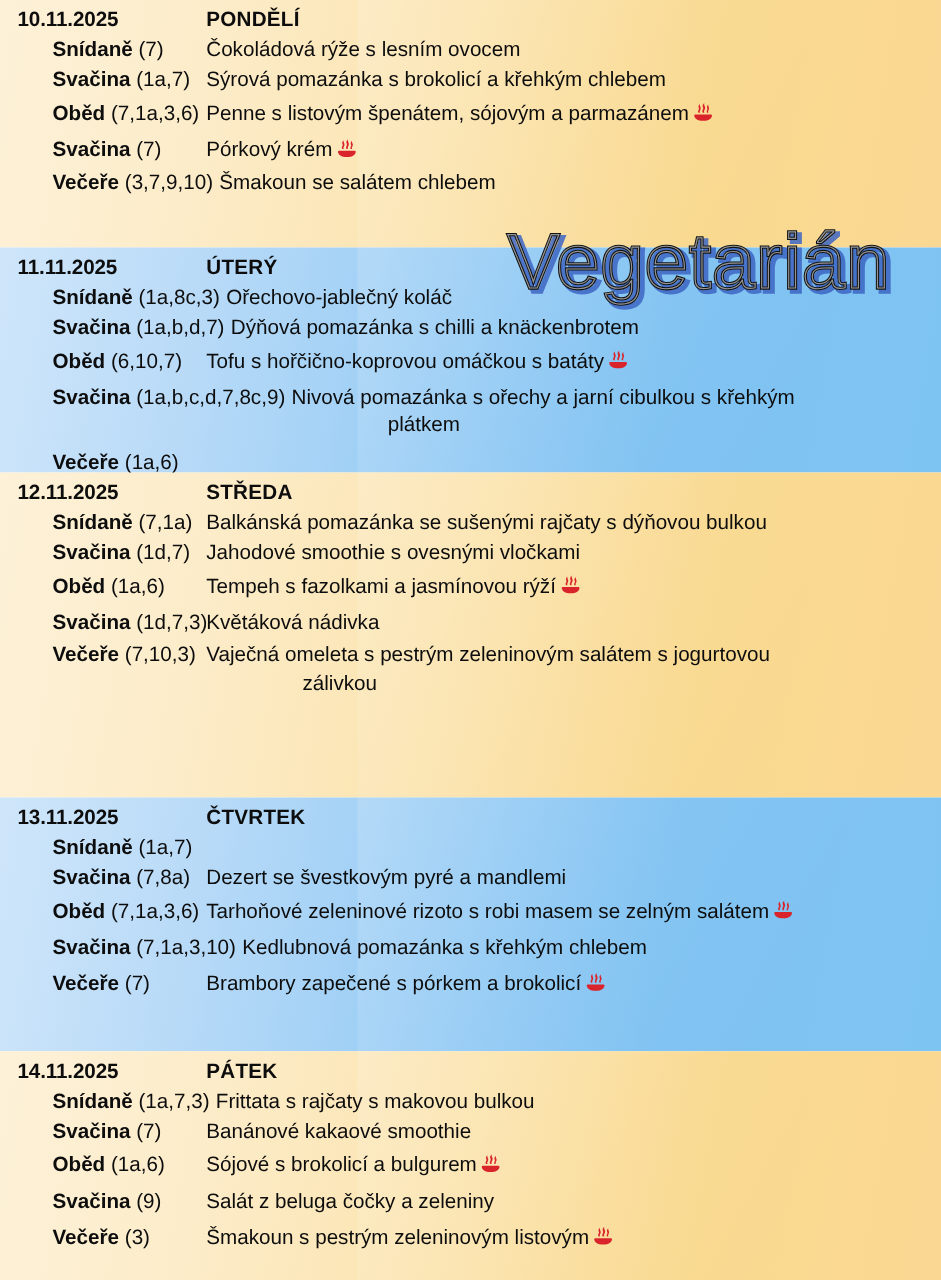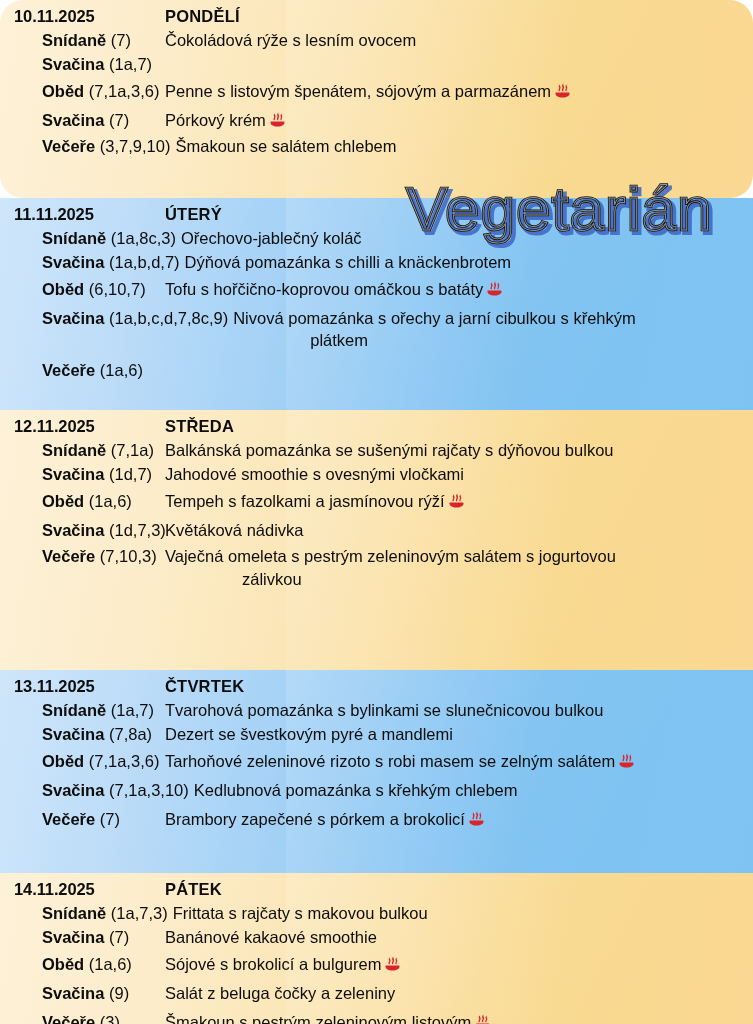--- a/index.html
+++ b/index.html
@@ -178,31 +178,32 @@
     stroke-width: 0.9px;
     opacity: 0.55;
   }
 </style>
 </head>
 <body>
 
 <div id="menu-page">
 
   <div id="days-container">
-      <div class="day-section cream" style="height: 198px; border-radius: 23px;">
+      <div class="day-section cream" style="height: 198px;">
         <div class="day-header">
           <div class="day-date">10.11.2025</div>
           <div class="day-name">PONDĚLÍ</div>
         </div>
         <div class="meal-row">
           <div class="meal-left fixed"><span class="meal-name">Snídaně</span> <span class="meal-codes">(7)</span></div>
           <div class="meal-desc col"><span>Čokoládová rýže s lesním ovocem</span></div>
         </div>
         <div class="meal-row">
           <div class="meal-left fixed"><span class="meal-name">Svačina</span> <span class="meal-codes">(1a,7)</span></div>
+          <div class="meal-desc col"><span>Sýrová pomazánka s brokolicí a křehkým chlebem</span></div>
         </div>
         <div class="meal-row loose">
           <div class="meal-left fixed"><span class="meal-name">Oběd</span> <span class="meal-codes">(7,1a,3,6)</span></div>
           <div class="meal-desc col"><span>Penne s listovým špenátem, sójovým a parmazánem</span><svg viewBox="0 0 36 36" class="hot-icon">
               <path d="M3 24 C3 23 4 22.3 5.2 22.3 H30.8 C32 22.3 33 23 33 24 C33 29 27.5 33 18 33 C8.5 33 3 29 3 24 Z" fill="#d9242b"></path>
               <path d="M10.4 19.6 C7.6 16.6 12.4 14.4 10.6 11.2 C9.3 8.9 10.6 6.2 12.6 4.6 C11.6 7.6 13.9 9.3 14 11.8 C14.1 14.9 11.2 16.2 12.6 19.6 Z" fill="#d9242b"></path>
               <path d="M17.6 19.6 C14.6 16.2 19.6 13.8 17.7 10.3 C16.3 7.7 17.7 4.7 19.9 3 C18.8 6.3 21.3 8.2 21.4 10.9 C21.5 14.3 18.3 15.8 19.9 19.6 Z" fill="#d9242b"></path>
               <path d="M24.8 19.6 C22.2 16.8 26.6 14.7 24.9 11.7 C23.7 9.5 24.9 7 26.8 5.5 C25.9 8.3 28 9.9 28.1 12.2 C28.2 15.1 25.5 16.3 26.8 19.6 Z" fill="#d9242b"></path>
             </svg></div>
         </div>
@@ -213,21 +214,21 @@
               <path d="M10.4 19.6 C7.6 16.6 12.4 14.4 10.6 11.2 C9.3 8.9 10.6 6.2 12.6 4.6 C11.6 7.6 13.9 9.3 14 11.8 C14.1 14.9 11.2 16.2 12.6 19.6 Z" fill="#d9242b"></path>
               <path d="M17.6 19.6 C14.6 16.2 19.6 13.8 17.7 10.3 C16.3 7.7 17.7 4.7 19.9 3 C18.8 6.3 21.3 8.2 21.4 10.9 C21.5 14.3 18.3 15.8 19.9 19.6 Z" fill="#d9242b"></path>
               <path d="M24.8 19.6 C22.2 16.8 26.6 14.7 24.9 11.7 C23.7 9.5 24.9 7 26.8 5.5 C25.9 8.3 28 9.9 28.1 12.2 C28.2 15.1 25.5 16.3 26.8 19.6 Z" fill="#d9242b"></path>
             </svg></div>
         </div>
         <div class="meal-row">
           <div class="meal-left inline"><span class="meal-name">Večeře</span> <span class="meal-codes">(3,7,9,10)</span></div>
           <div class="meal-desc col"><span>Šmakoun se salátem chlebem</span></div>
         </div>
       </div>
-      <div class="day-section blue" style="height: 212px;">
+      <div class="day-section blue" style="height: 180px;">
         <div class="day-header">
           <div class="day-date">11.11.2025</div>
           <div class="day-name">ÚTERÝ</div>
         </div>
         <div class="meal-row">
           <div class="meal-left inline"><span class="meal-name">Snídaně</span> <span class="meal-codes">(1a,8c,3)</span></div>
           <div class="meal-desc col"><span>Ořechovo-jablečný koláč</span></div>
         </div>
         <div class="meal-row">
           <div class="meal-left inline"><span class="meal-name">Svačina</span> <span class="meal-codes">(1a,b,d,7)</span></div>
@@ -281,21 +282,20 @@
           <div class="meal-desc col"><span>Vaječná omeleta s pestrým zeleninovým salátem s jogurtovou</span><span class="wrap-line">zálivkou</span></div>
         </div>
       </div>
       <div class="day-section blue" style="height: 203px;">
         <div class="day-header">
           <div class="day-date">13.11.2025</div>
           <div class="day-name">ČTVRTEK</div>
         </div>
         <div class="meal-row">
           <div class="meal-left fixed"><span class="meal-name">Snídaně</span> <span class="meal-codes">(1a,7)</span></div>
-          <div class="meal-desc col"><span>Tvarohová pomazánka s bylinkami se slunečnicovou bulkou</span></div>
         </div>
         <div class="meal-row">
           <div class="meal-left fixed"><span class="meal-name">Svačina</span> <span class="meal-codes">(7,8a)</span></div>
           <div class="meal-desc col"><span>Dezert se švestkovým pyré a mandlemi</span></div>
         </div>
         <div class="meal-row loose">
           <div class="meal-left fixed"><span class="meal-name">Oběd</span> <span class="meal-codes">(7,1a,3,6)</span></div>
           <div class="meal-desc col"><span>Tarhoňové zeleninové rizoto s robi masem se zelným salátem</span><svg viewBox="0 0 36 36" class="hot-icon">
               <path d="M3 24 C3 23 4 22.3 5.2 22.3 H30.8 C32 22.3 33 23 33 24 C33 29 27.5 33 18 33 C8.5 33 3 29 3 24 Z" fill="#d9242b"></path>
               <path d="M10.4 19.6 C7.6 16.6 12.4 14.4 10.6 11.2 C9.3 8.9 10.6 6.2 12.6 4.6 C11.6 7.6 13.9 9.3 14 11.8 C14.1 14.9 11.2 16.2 12.6 19.6 Z" fill="#d9242b"></path>

